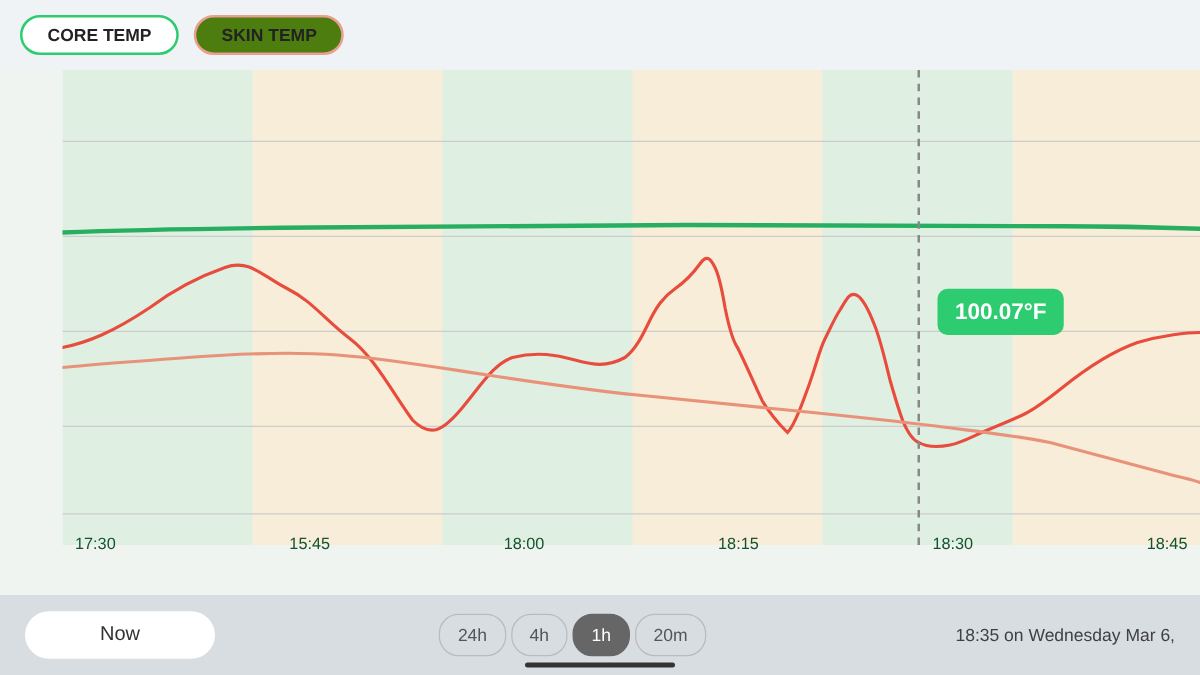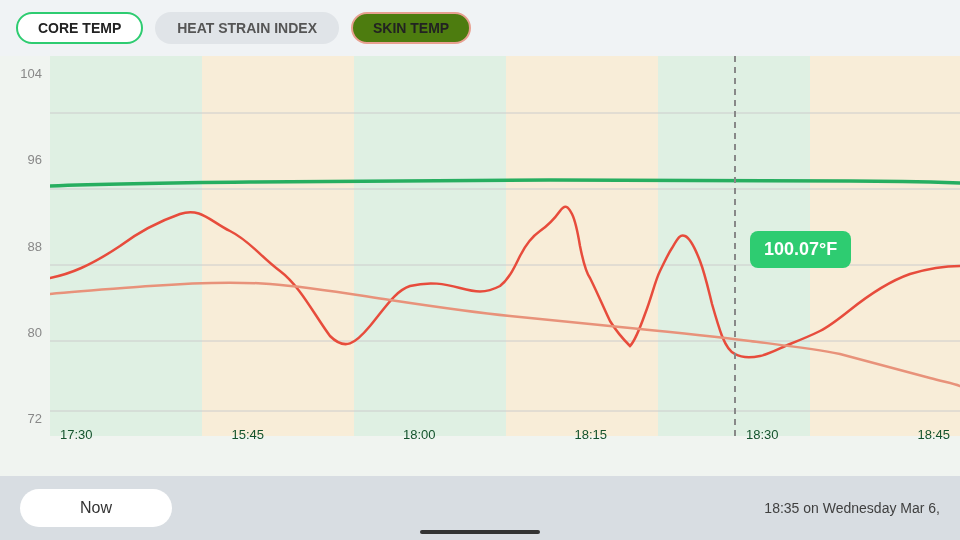--- a/index.html
+++ b/index.html
@@ -174,33 +174,25 @@
       left: 50px;
       right: 0;
       height: 380px;
     }
   </style>
 </head>
 <body>
 
 <div class="tab-bar">
   <button class="tab active-green">CORE TEMP</button>
-  <button class="tab inactive">HEAT STRAIN INDEX</button>
   <button class="tab active-skin">SKIN TEMP</button>
 </div>
 
 <div class="chart-container">
 
-  <div class="y-axis">
-    <span class="y-label">104</span>
-    <span class="y-label">96</span>
-    <span class="y-label">88</span>
-    <span class="y-label">80</span>
-    <span class="y-label">72</span>
-  </div>
 
   <svg class="chart-svg" viewBox="0 0 910 380" preserveAspectRatio="none" style="width: calc(100% - 50px); height: 380px; position: absolute; top: 0; left: 50px;">
 
     <rect x="0" y="0" width="152" height="380" fill="#d4edda" opacity="0.6"></rect>
 
     <rect x="152" y="0" width="152" height="380" fill="#fde8c8" opacity="0.6"></rect>
 
     <rect x="304" y="0" width="152" height="380" fill="#d4edda" opacity="0.6"></rect>
 
     <rect x="456" y="0" width="152" height="380" fill="#fde8c8" opacity="0.6"></rect>
@@ -236,17 +228,23 @@
 
   <div class="tooltip-box" style="left: 750px; top: 175px;">
     <span>100.07°F</span>
   </div>
 
 </div>
 
 <div class="bottom-bar">
   <button class="now-btn">Now</button>
 
+  <div class="time-controls">
+    <button class="time-btn">24h</button>
+    <button class="time-btn">4h</button>
+    <button class="time-btn active">1h</button>
+    <button class="time-btn">20m</button>
+  </div>
 
   <span class="timestamp">18:35 on Wednesday Mar 6,</span>
 </div>
 
 <div class="home-indicator"></div>
 
 </body></html>

